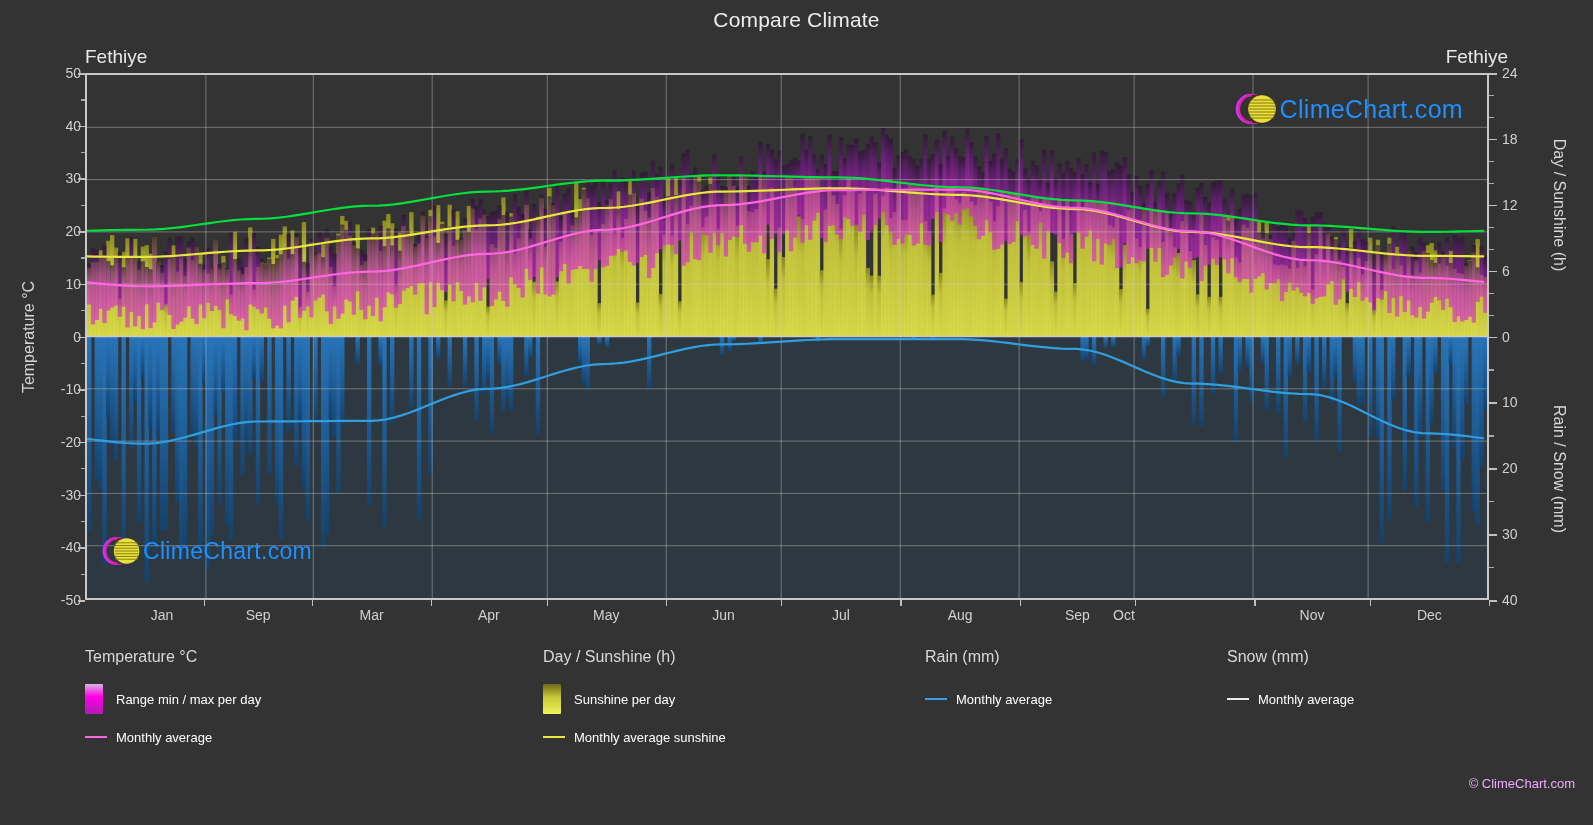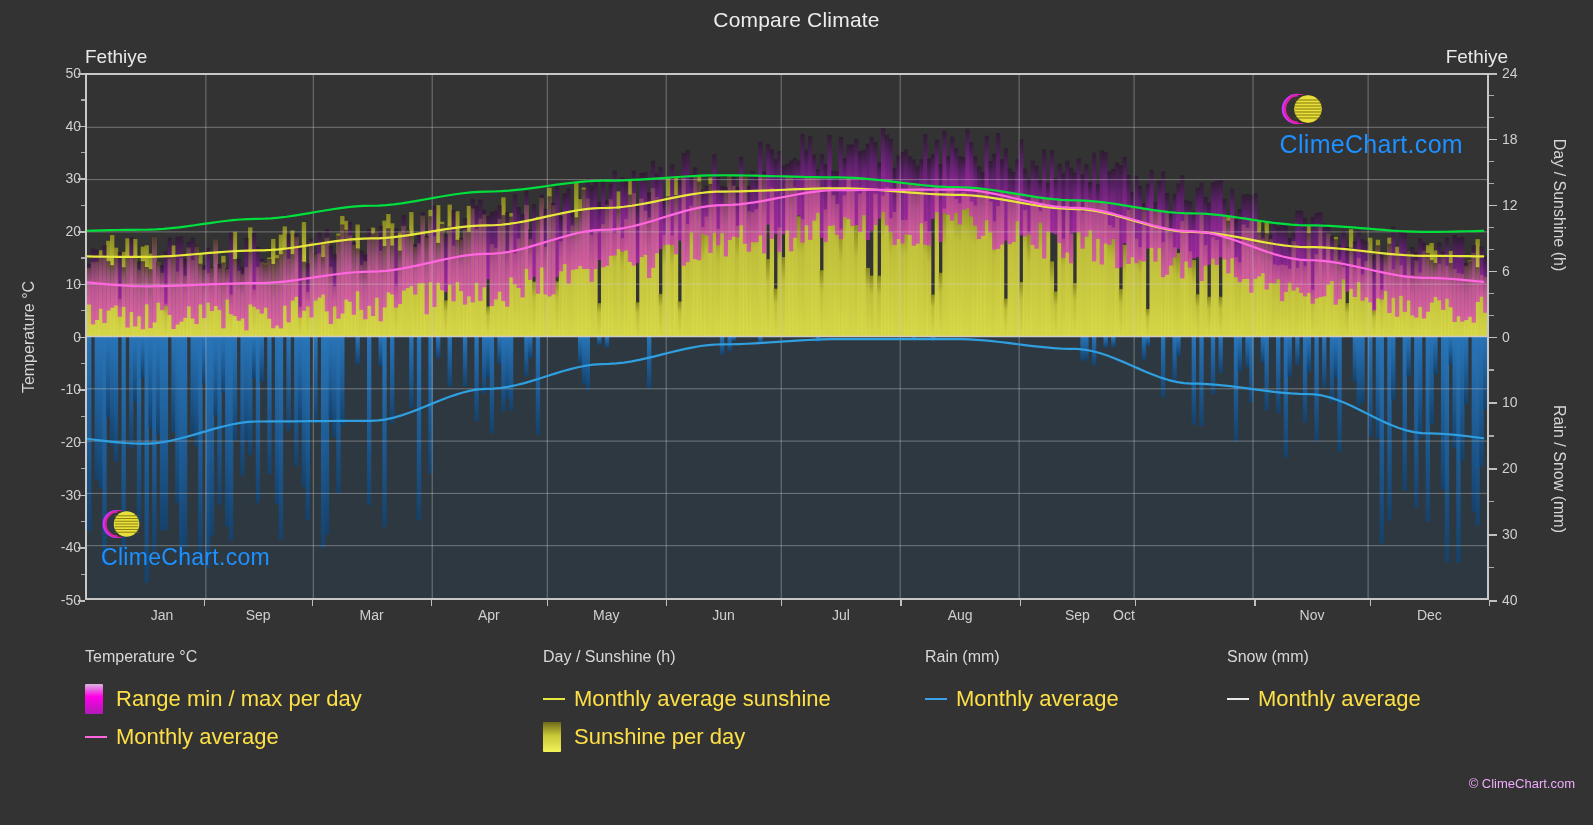--- a/index.html
+++ b/index.html
@@ -65,34 +65,34 @@
     position:absolute;left:1502px;font-size:14px;color:#d0d0d0;
     text-align:left;width:50px;transform:translateY(-50%);
   }
   .xtick{
     position:absolute;top:607px;font-size:14px;color:#d0d0d0;
     text-align:center;transform:translateX(-50%);
   }
   .tickmark{position:absolute;background:#c0c0c0;}
 
   
-  .wm{position:absolute;display:flex;flex-direction:column;}
+  .wm{position:absolute;display:flex;align-items:center;}
   .wm-logo{position:relative;display:inline-block;}
   .wm-text{
     color:#1e90ff;font-weight:400;letter-spacing:.3px;
   }
 
   
   #legend{position:absolute;left:0;top:648px;width:1593px;height:160px;}
   .legcol{position:absolute;top:0;}
   .legtitle{font-size:16px;color:#d8d8d8;margin-bottom:14px;}
   .legrow{display:flex;align-items:center;height:38px;}
   .legswatch{width:18px;height:30px;margin-right:13px;flex:0 0 18px;border-radius:1px;}
   .legline{width:22px;height:2px;margin-right:9px;margin-left:0px;flex:0 0 22px;}
-  .leglbl{font-size:22px;color:#fde047;white-space:nowrap;}
+  .leglbl{font-size:13px;color:#ffffff;white-space:nowrap;}
   #copyright{
     position:absolute;right:18px;top:776px;font-size:13px;color:#f0abfc;
   }
 </style>
 </head>
 <body>
 
 <div id="chart-title">Compare Climate</div>
 
 <div class="station" id="station-left">Fethiye</div>
@@ -1202,26 +1202,26 @@
         <div class="leglbl">Range min / max per day</div>
       </div>
       <div class="legrow">
         <div class="legline" style="background: rgb(255, 102, 224);"></div>
         <div class="leglbl">Monthly average</div>
       </div>
     </div>
     <div class="legcol" style="left: 543px;">
       <div class="legtitle">Day / Sunshine (h)</div>
       <div class="legrow">
+        <div class="legswatch" style="background: linear-gradient(rgb(111, 106, 24), rgb(200, 200, 56) 45%, rgb(242, 242, 90));"></div>
+        <div class="leglbl">Sunshine per day</div>
+      </div>
+      <div class="legrow">
         <div class="legline" style="background: rgb(232, 232, 60);"></div>
         <div class="leglbl">Monthly average sunshine</div>
-      </div>
-      <div class="legrow">
-        <div class="legswatch" style="background: linear-gradient(rgb(111, 106, 24), rgb(200, 200, 56) 45%, rgb(242, 242, 90));"></div>
-        <div class="leglbl">Sunshine per day</div>
       </div>
     </div>
     <div class="legcol" style="left: 925px;">
       <div class="legtitle">Rain (mm)</div>
       <div class="legrow">
         <div class="legline" style="background: rgb(58, 160, 232);"></div>
         <div class="leglbl">Monthly average</div>
       </div>
     </div>
     <div class="legcol" style="left: 1227px;">

